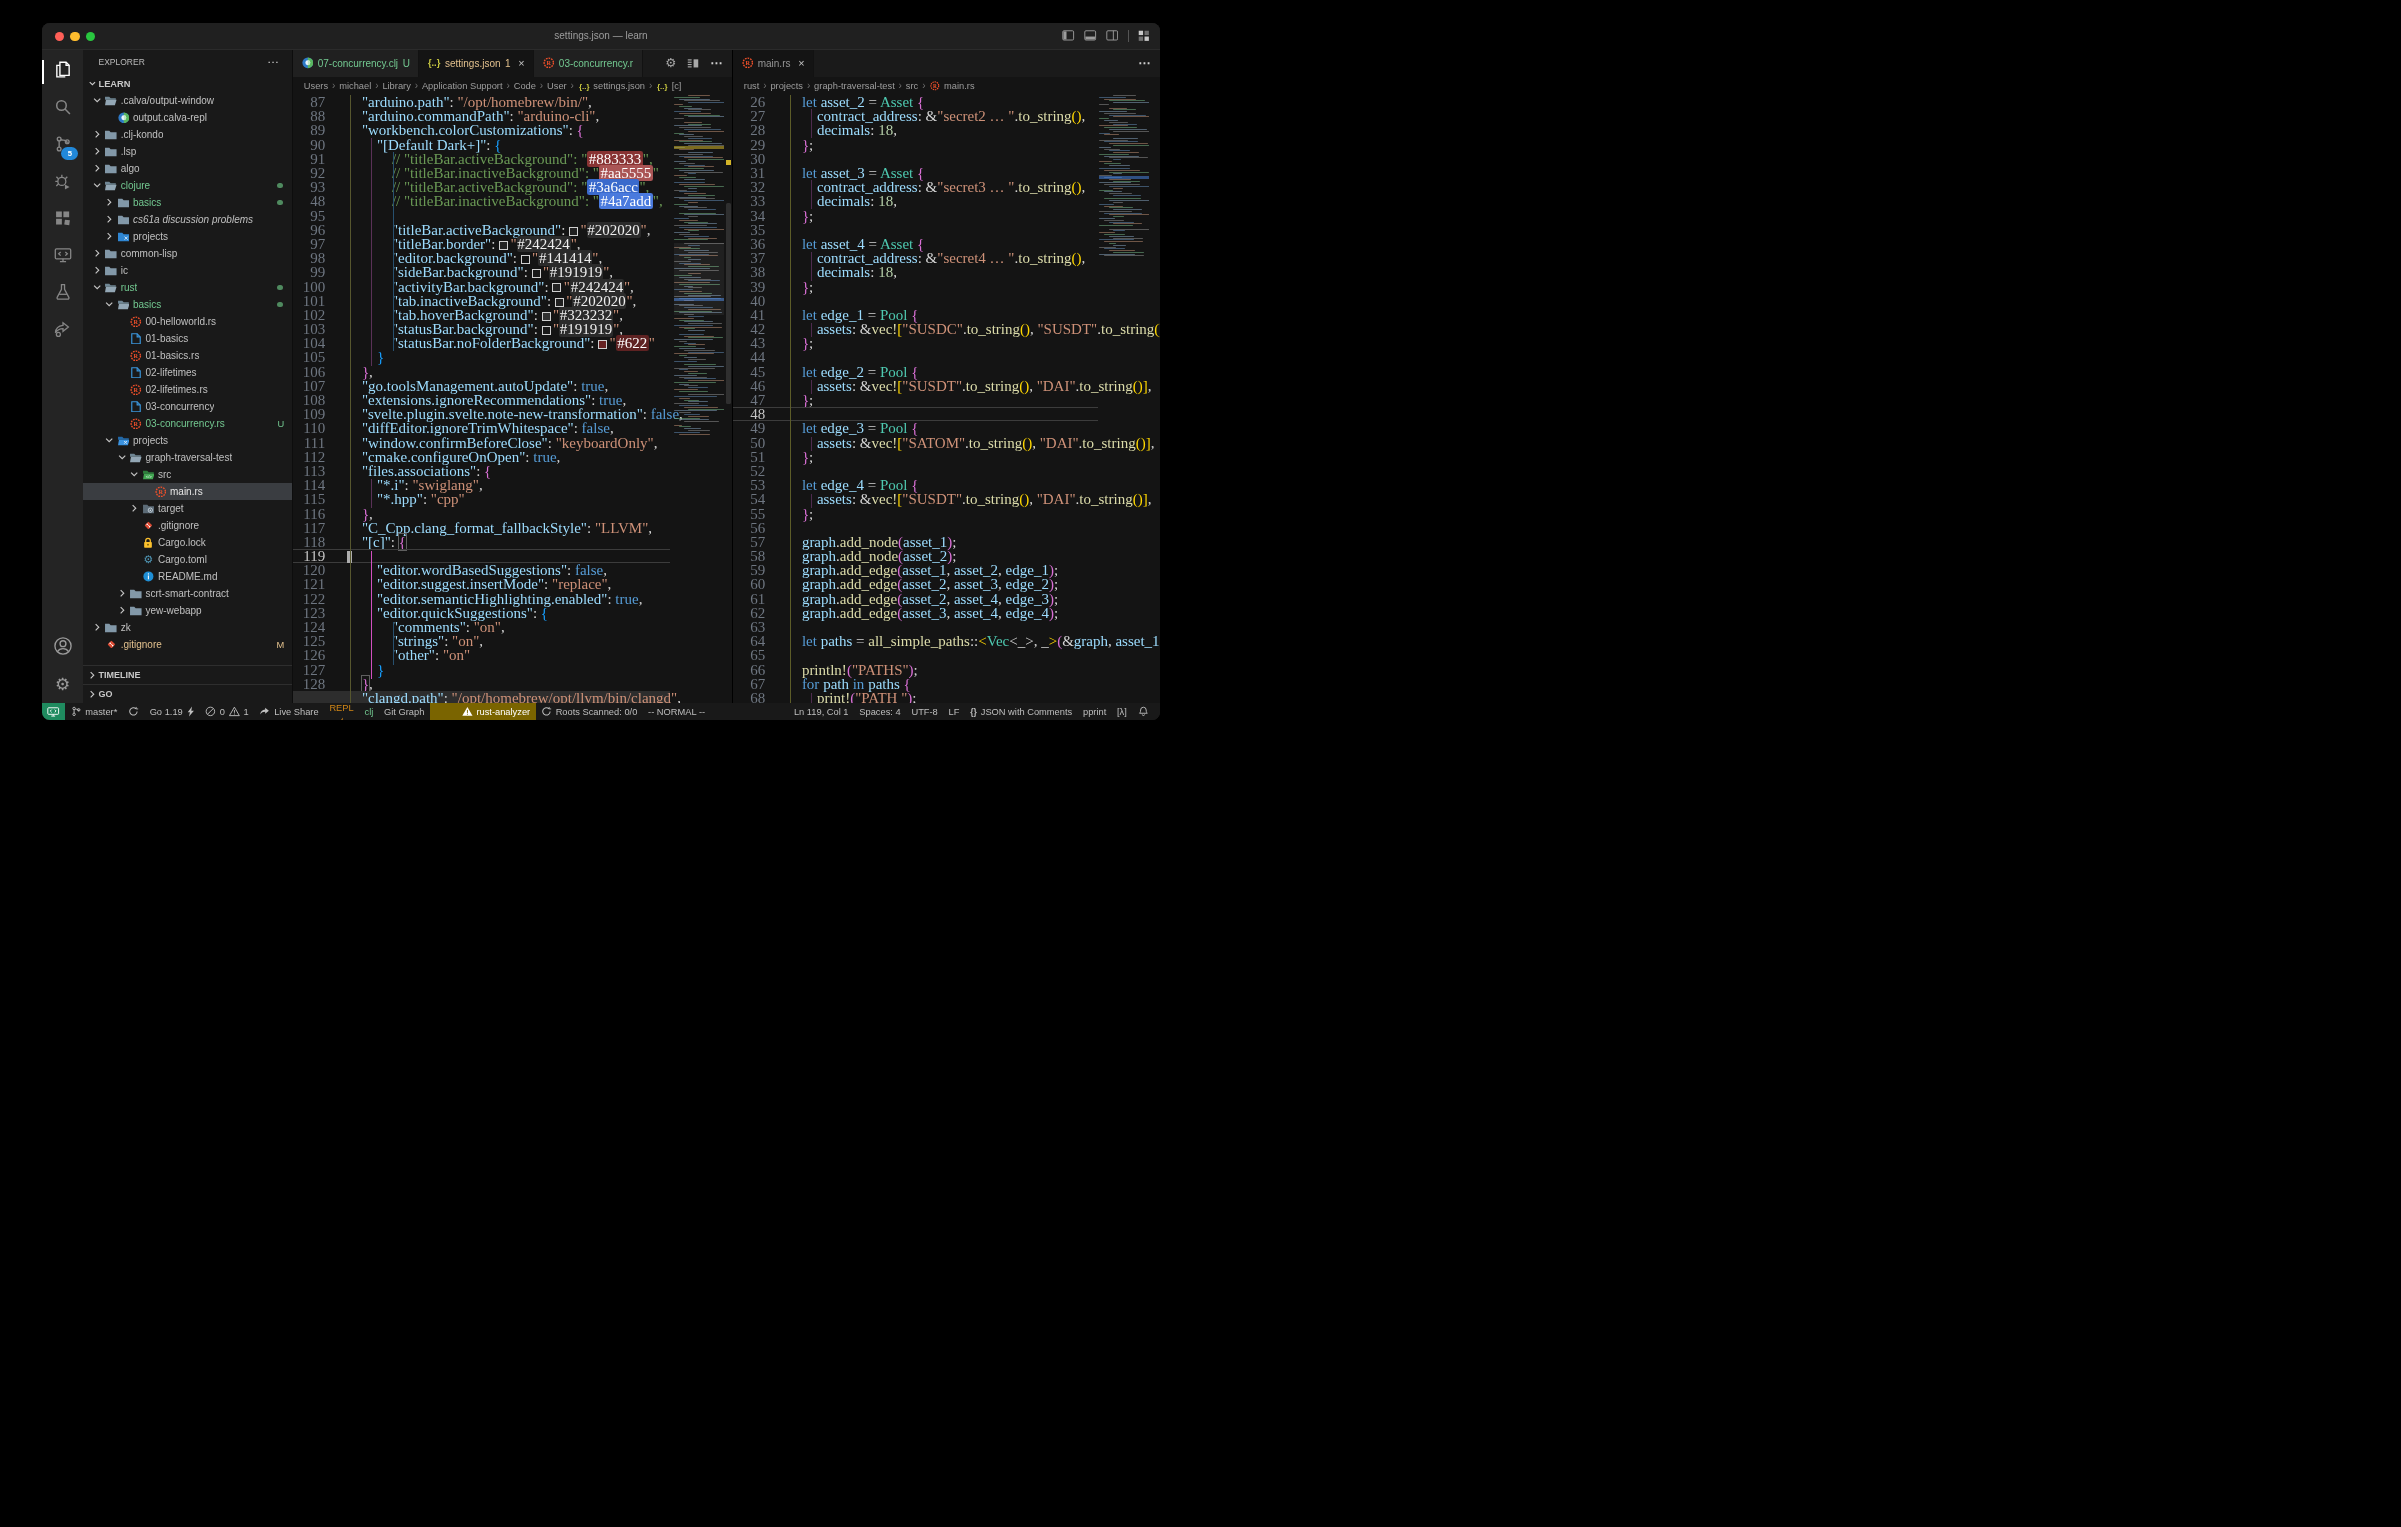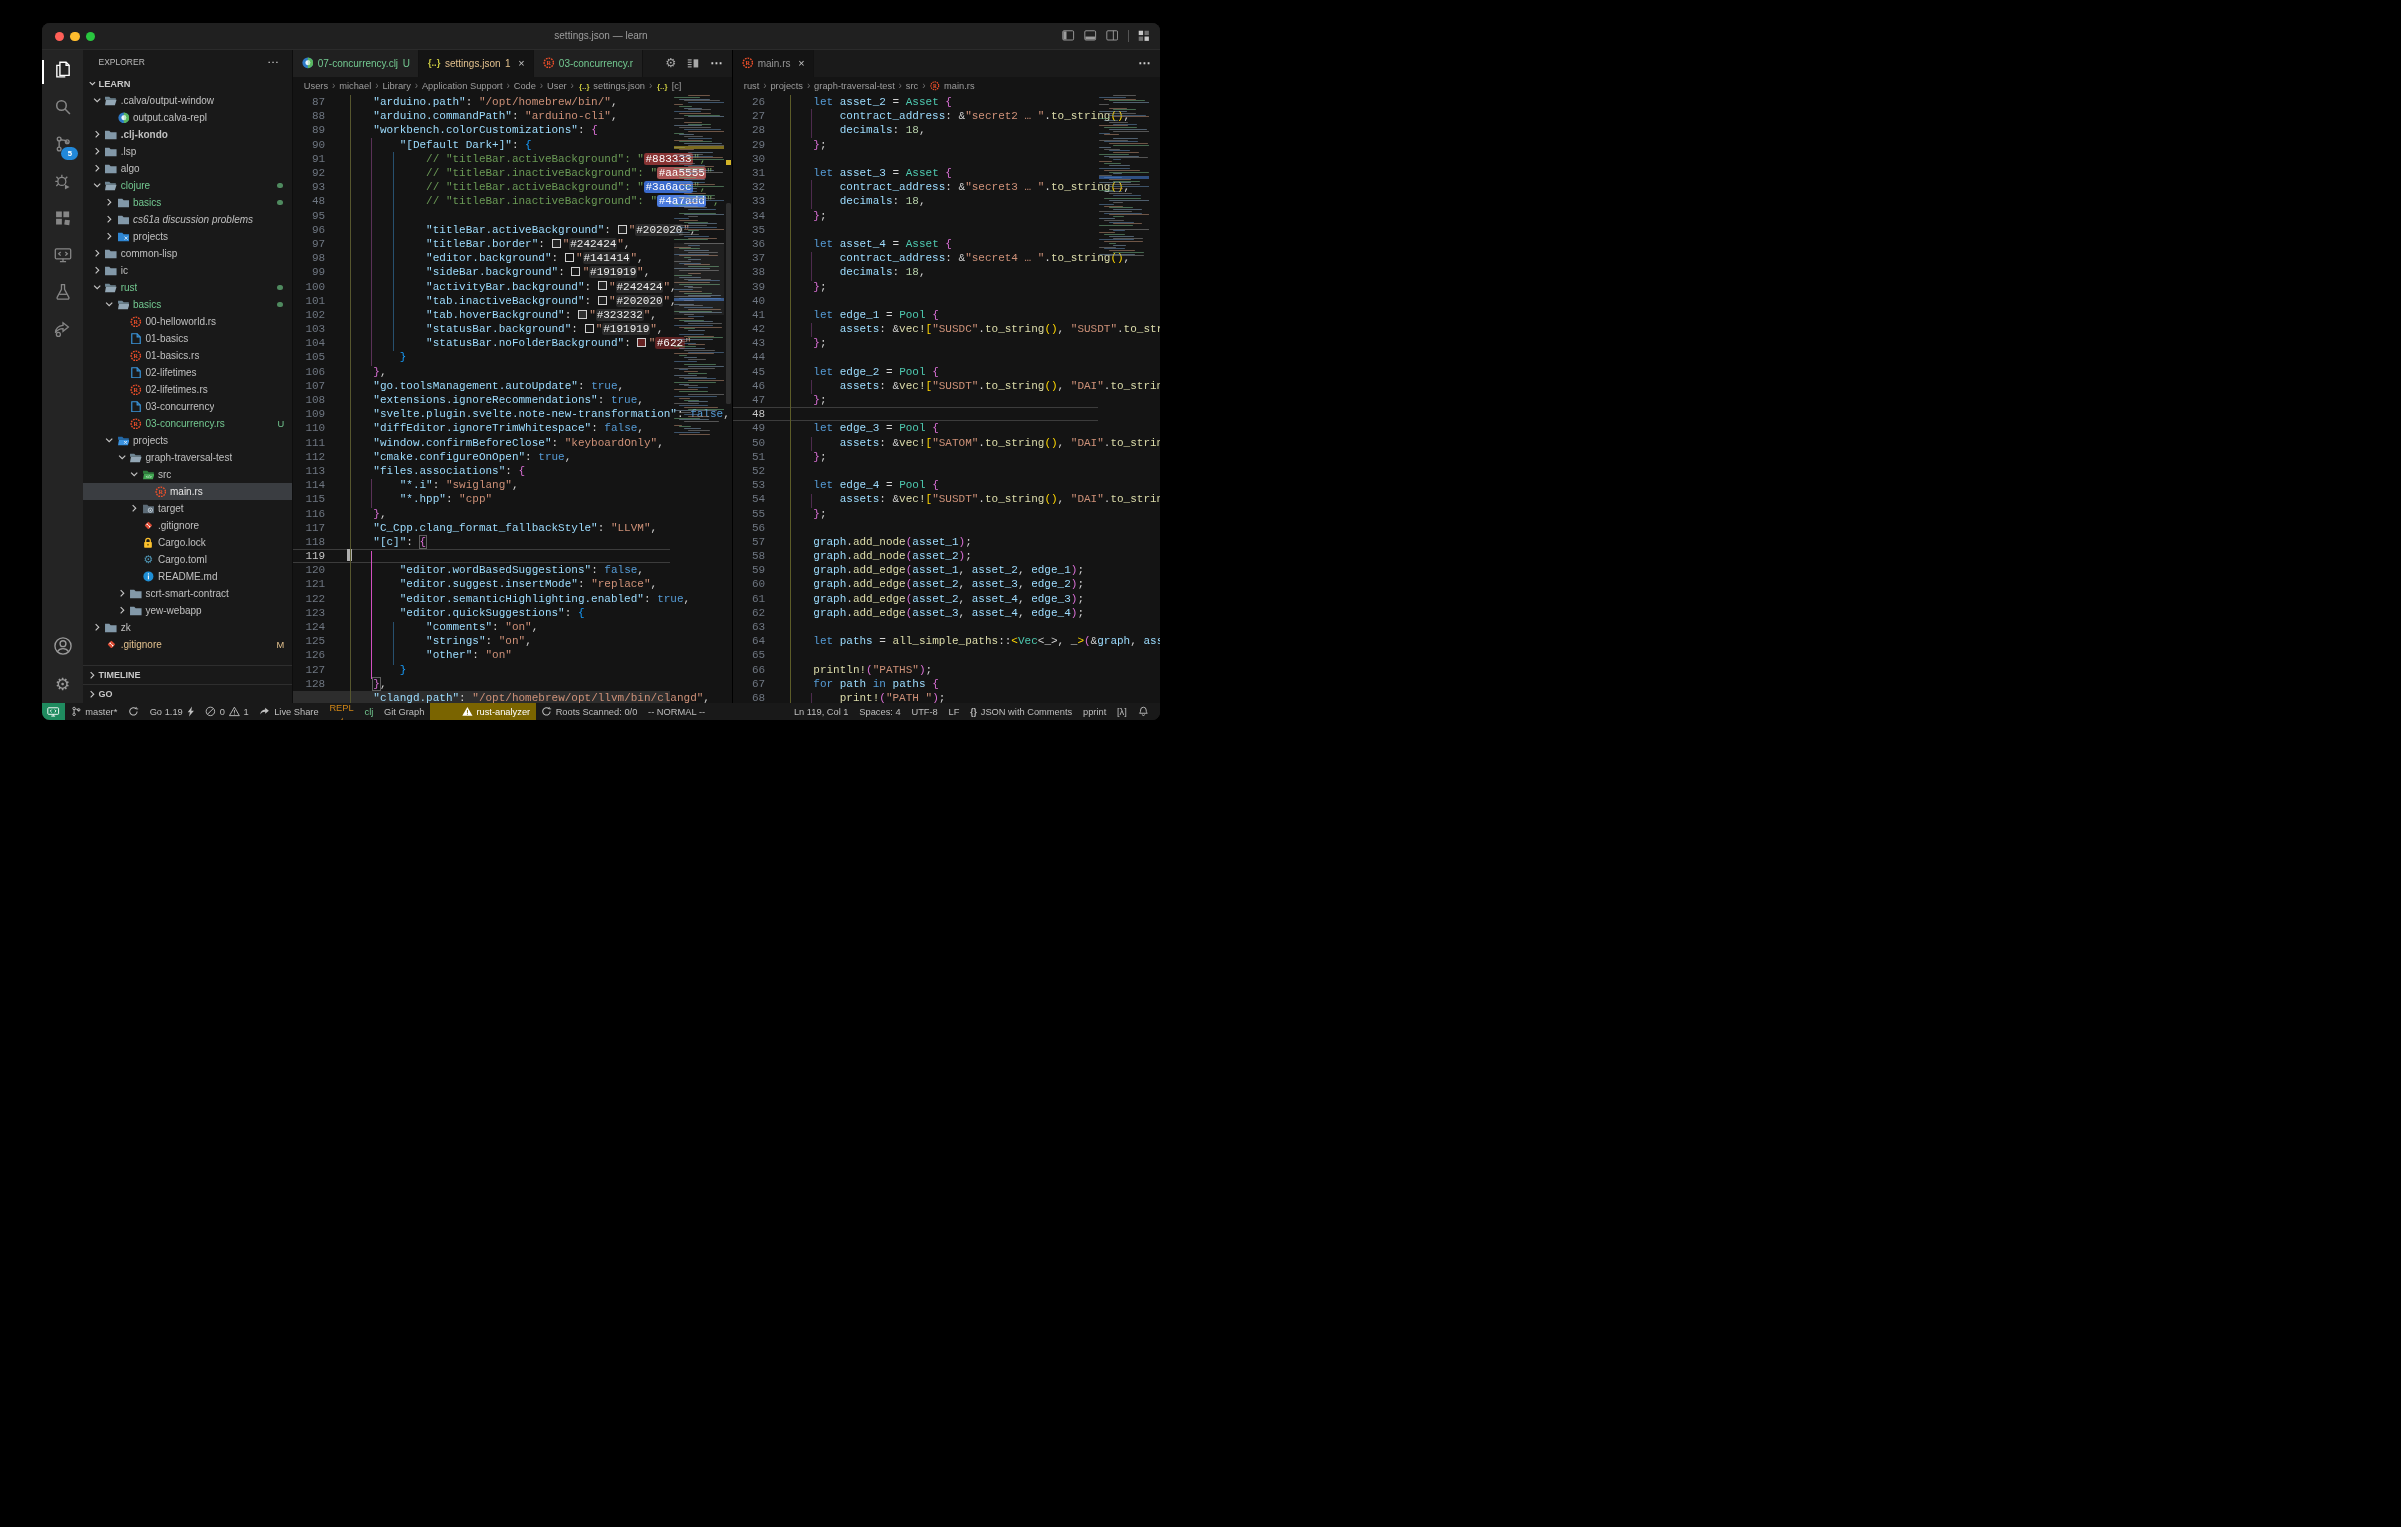--- a/index.html
+++ b/index.html
@@ -55,22 +55,22 @@
     font-size:10px;color:#969696;white-space:nowrap;cursor:pointer;}
   .tab.active{background:#141414;}
   .tab .close{color:#c5c5c5;font-size:10.8px;margin-left:3.1px;}
   .tab.clip{max-width:91px;overflow:hidden;}
   .tab-actions{margin-left:auto;display:flex;align-items:center;gap:10.8px;padding:0 9.3px;color:#a8a8a8;flex:none;}
   .braces-ic{color:#cbcb41;font-weight:bold;font-size:9.3px;}
   .crumbs{height:18.6px;display:flex;align-items:center;padding:0 10.8px;font-size:9.3px;color:#9d9d9d;gap:3.9px;flex:none;white-space:nowrap;overflow:hidden;}
   .crumbs .sep{color:#6f6f6f;font-size:10px;}
   .crumbs .ci{display:flex;align-items:center;gap:3.1px;}
   
-  .code{flex:1;position:relative;overflow:hidden;font-family:Liberation Mono, monospace;
-    font-size:11px;line-height:14.2px;color:#d4d4d4;}
+  .code{flex:1;position:relative;overflow:hidden;font-family:Liberation Serif, serif;
+    font-size:15px;line-height:14.2px;color:#d4d4d4;}
   .cline{height:14.2px;display:flex;white-space:pre;position:relative;}
   .lnum{width:26px;margin-left:6.2px;text-align:right;color:#6e7681;flex:none;}
   .lnum.on{color:#c6c6c6;}
   .lpad{width:21.7px;flex:none;}
   .ltext{position:relative;}
   .cline.cur::before{content:"";position:absolute;left:0;top:0;height:100%;width:calc(100% - 62px);
     border-top:0.8px solid #3c3c3c;border-bottom:0.8px solid #3c3c3c;box-sizing:border-box;pointer-events:none;}
   .cline.gray::before{content:"";position:absolute;left:0;top:0;height:100%;width:calc(100% - 62px);background:#2d2d2d;}
   .tk-w{color:#d4d4d4}.tk-k{color:#9cdcfe}.tk-s{color:#ce9178}.tk-b{color:#569cd6}.tk-n{color:#b5cea8}
   .tk-c{color:#6a9955}.tk-y{color:#ffd700}.tk-m{color:#da70d6}.tk-u{color:#179fff}.tk-t{color:#4ec9b0}
@@ -257,21 +257,21 @@
               <svg width="11.6" height="11.6" viewBox="0 0 15 15">
                 <circle cx="7.5" cy="7.5" r="7" fill="#2d79c7"></circle>
                 <path d="M7.5.5a7 7 0 0 1 0 14z" fill="#59b65f"></path>
                 <circle cx="7.5" cy="7.5" r="3.2" fill="#eaf6ff"></circle>
                 <path d="M7.5 4.3a3.2 3.2 0 0 1 0 6.4z" fill="#bfe8c4"></path>
               </svg>
             </span>
             <span class="lbl ">output.calva-repl</span>
             <span class="spacer"></span>
           </div>
-          <div class="row" style="padding-left: 7.7px; font-weight: bold;">
+          <div class="row" style="padding-left: 7.7px;">
             <span class="chev">
               <svg width="12.4" height="12.4" viewBox="0 0 16 16">
                 <path d="M6 4l4 4-4 4" stroke="#c5c5c5" stroke-width="1.5" fill="none"></path>
               </svg>
             </span>
             <span class="ficon">
               <svg width="11.6" height="10" viewBox="0 0 15 13">
                 <path fill="#8298a8" d="M0 1h5.5l1.8 2H15v9H0z"></path>
               </svg>
             </span>

